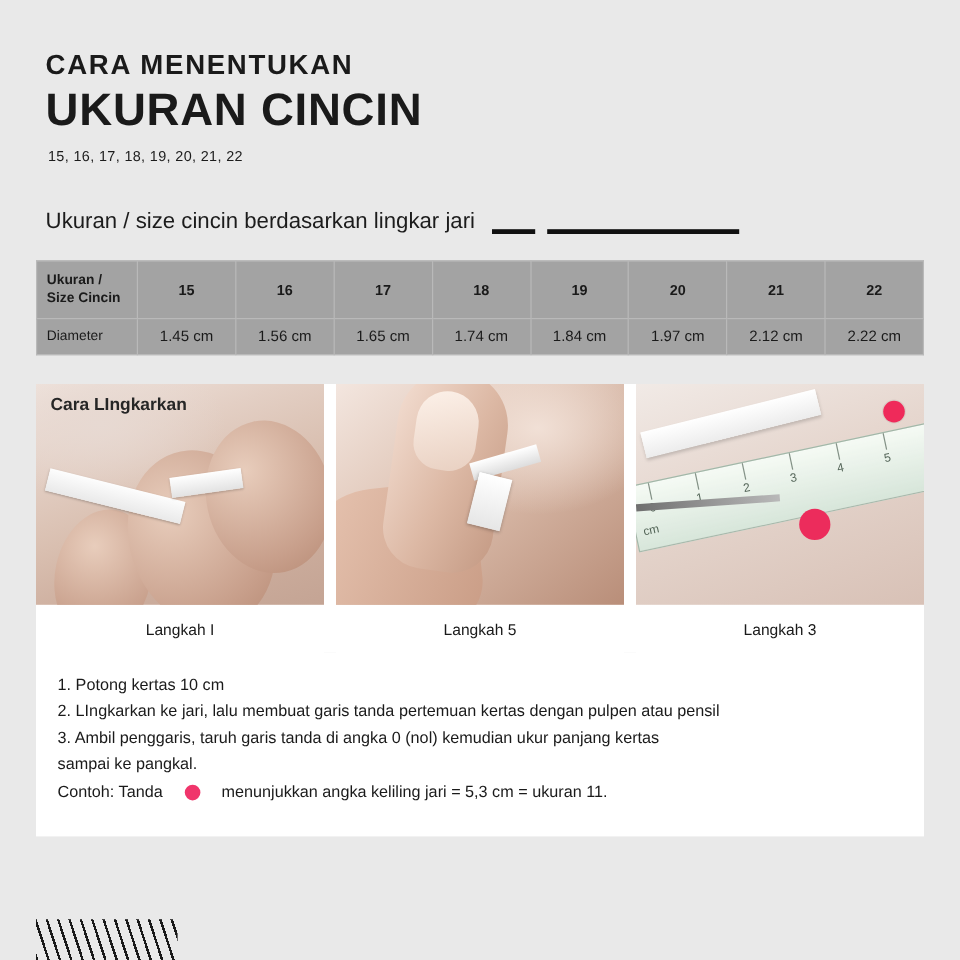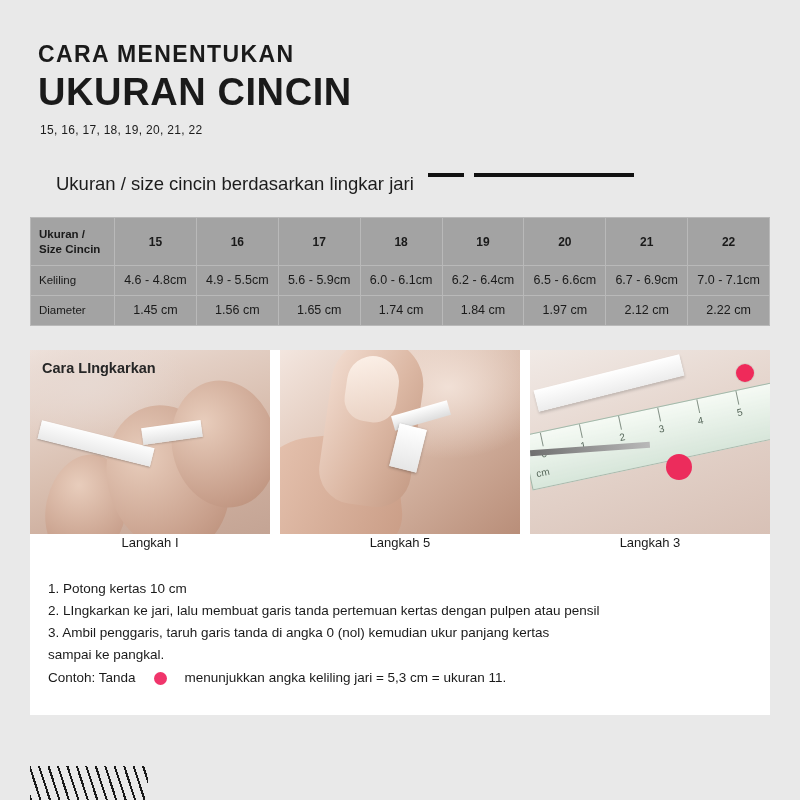--- a/index.html
+++ b/index.html
@@ -42,24 +42,23 @@
   .sizes-line {
     font-size: 12px;
     letter-spacing: 0.3px;
     margin: 2px;
     color: #1c1c1c;
   }
 
   
   .subtitle-row {
     display: flex;
-    align-items: flex-start;
+    align-items: flex-end;
     padding: 34px 30px 0 38px;
     gap: 14px;
-    margin-left: 18px;
   }
   .subtitle {
     font-size: 18.5px;
     white-space: nowrap;
     color: #1c1c1c;
   }
   .rule-group {
     display: flex;
     align-items: center;
     gap: 10px;
@@ -123,21 +122,21 @@
     position: relative;
   }
   .photo {
     position: relative;
     height: 184px;
     overflow: hidden;
   }
   .caption {
     text-align: center;
     font-size: 13px;
-    padding: 1px 0 12px 0;
+    padding: 13px 0 12px 0;
     color: #1a1a1a;
     background: #fff;
   }
   .photo-label {
     position: absolute;
     left: 12px; top: 10px;
     font-size: 14.5px;
     font-weight: bold;
     color: #262626;
     z-index: 6;
@@ -345,31 +344,20 @@
           <th>16</th>
           <th>17</th>
           <th>18</th>
           <th>19</th>
           <th>20</th>
           <th>21</th>
           <th>22</th>
         </tr>
       </thead>
       <tbody>
-        <tr class="row-h">
-          <td class="rowhead">Keliling</td>
-          <td>4.6 - 4.8cm</td>
-          <td>4.9 - 5.5cm</td>
-          <td>5.6 - 5.9cm</td>
-          <td>6.0 - 6.1cm</td>
-          <td>6.2 - 6.4cm</td>
-          <td>6.5 - 6.6cm</td>
-          <td>6.7 - 6.9cm</td>
-          <td>7.0 - 7.1cm</td>
-        </tr>
         <tr class="row-h">
           <td class="rowhead">Diameter</td>
           <td>1.45 cm</td>
           <td>1.56 cm</td>
           <td>1.65 cm</td>
           <td>1.74 cm</td>
           <td>1.84 cm</td>
           <td>1.97 cm</td>
           <td>2.12 cm</td>
           <td>2.22 cm</td>

